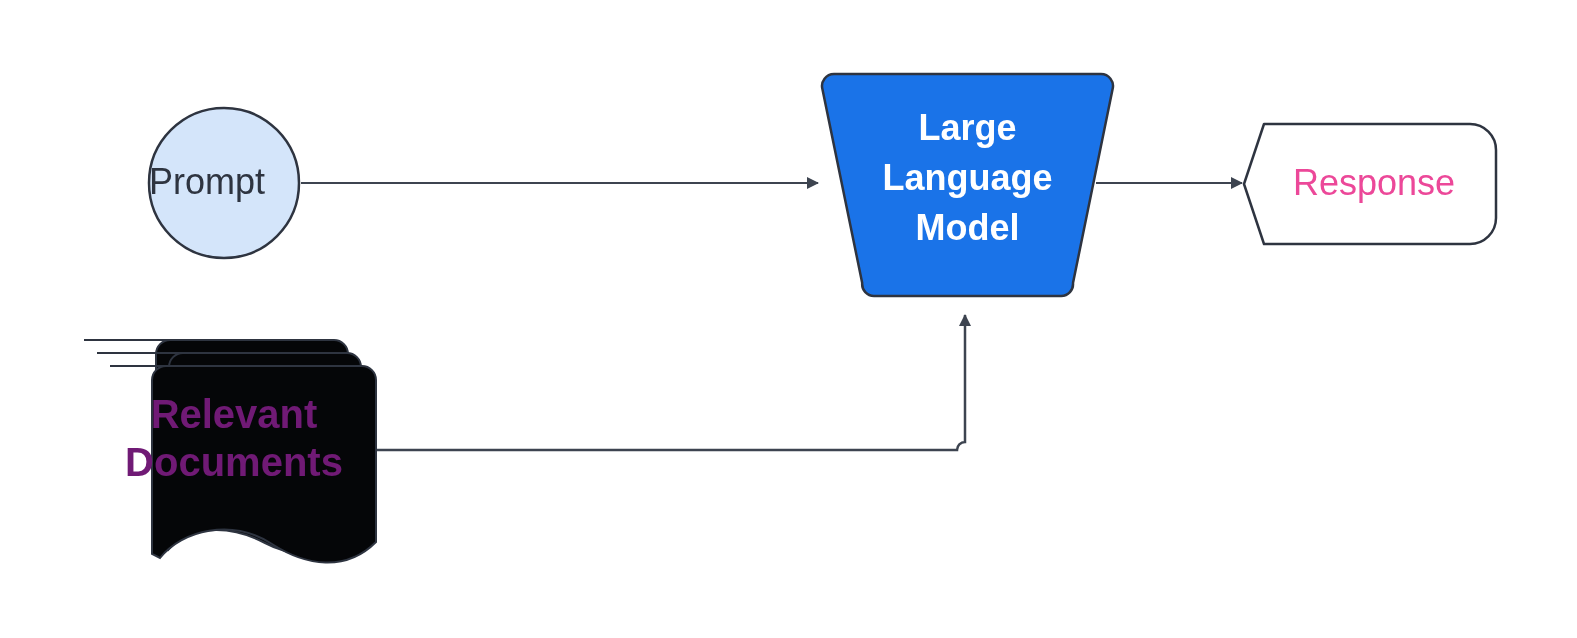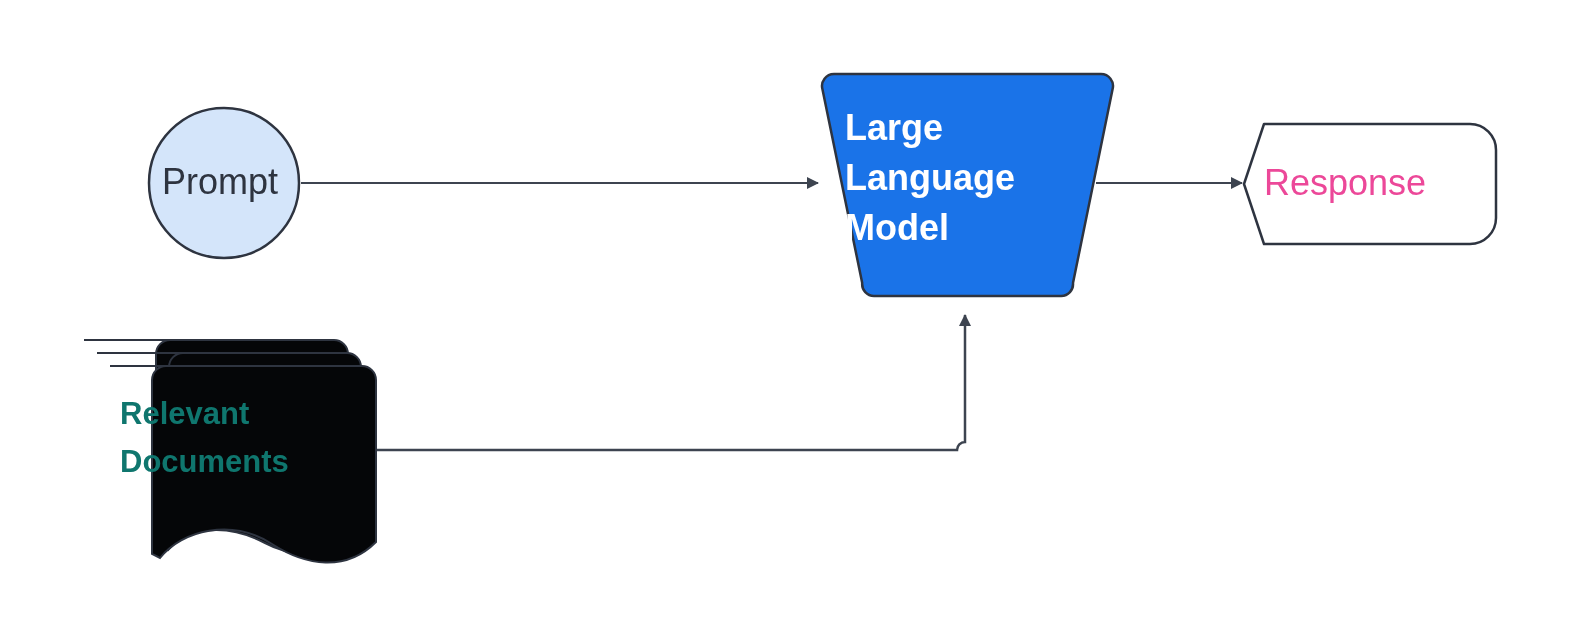--- a/index.html
+++ b/index.html
@@ -22,26 +22,26 @@
   #diagram-svg {
     position: absolute;
     top: 0;
     left: 0;
     width: 1577px;
     height: 638px;
     display: block;
   }
   .node-label {
     position: absolute;
-    text-align: left;
+    text-align: center;
     pointer-events: none;
     white-space: pre-line;
   }
   #prompt-label {
-    left: 162px;
+    left: 137px;
     top: 160px;
     width: 140px;
     font-size: 36px;
     color: #2e3440;
     line-height: 44px;
   }
   #llm-label {
     left: 845px;
     top: 103px;
     width: 245px;
@@ -55,23 +55,23 @@
     top: 161px;
     width: 220px;
     font-size: 36px;
     color: #ec4899;
     line-height: 44px;
   }
   #documents-label {
     left: 120px;
     top: 390px;
     width: 228px;
-    font-size: 31px;
+    font-size: 40px;
     font-weight: bold;
-    color: #0f766e;
+    color: #701a75;
     line-height: 48px;
   }
 </style>
 </head>
 <body>
 
 <div id="diagram-root">
 
   <svg id="diagram-svg" viewBox="0 0 1577 638">
     <defs>

